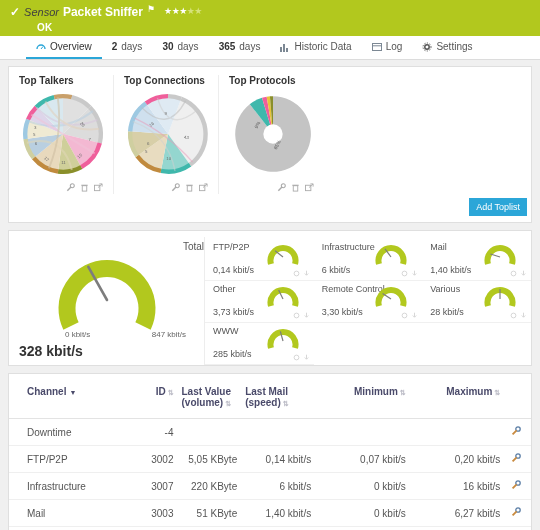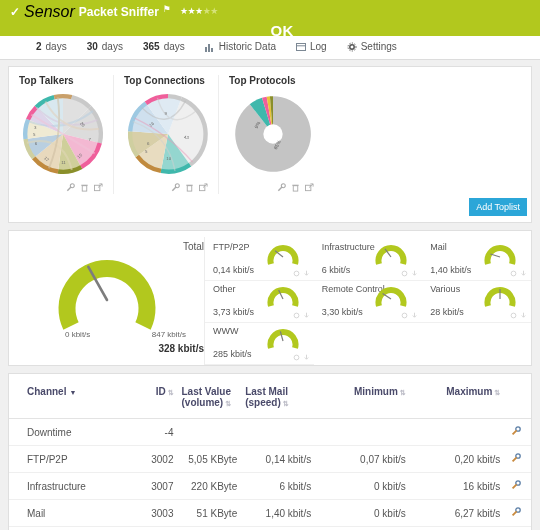--- a/index.html
+++ b/index.html
@@ -14,29 +14,29 @@
 
   
   .header {
     background: #b2c81e;
     height: 36px;
     padding: 3px 0 0 10px;
     position: relative;
   }
   .hdr-line1 { display: flex; align-items: center; gap: 4px; height: 17px; }
   .hdr-check { color: #fff; font-size: 12px; font-weight: bold; line-height: 1; }
-  .hdr-kind { color: #000000; font-style: italic; font-size: 16px; }
+  .hdr-kind { color: #404040; font-style: italic; font-size: 11px; }
   .hdr-title { color: #fff; font-size: 12px; font-weight: bold; }
   .hdr-flag { color: #fff; font-size: 9px; position: relative; top: -3px; }
   .stars { margin-left: 5px; letter-spacing: -0.5px; position: relative; top: -2px; }
   .star { font-size: 9px; color: #fff; }
   .star.off { color: #d6e27a; }
   .hdr-status {
-    color: #fff; font-size: 15px; font-weight: bold;
-    margin-left: 14px; margin-top: 2px; letter-spacing: .3px; text-align: center;
+    color: #fff; font-size: 10px; font-weight: bold;
+    margin-left: 27px; margin-top: 2px; letter-spacing: .3px;
   }
 
   
   .tabbar {
     background: #fff;
     height: 24px;
     display: flex;
     align-items: stretch;
     border-bottom: 1px solid #dcdcdc;
     padding-left: 26px;
@@ -93,23 +93,22 @@
     border-right: 1px solid #ededed;
   }
   .gm-label { font-size: 10px; color: #555; padding: 4px 0 0 10px; text-align: right; }
   .gm-chart { display: flex; justify-content: center; margin-top: -4px; }
   .gm-scale {
     display: flex; justify-content: space-between;
     font-size: 8px; color: #666;
     padding: 0 18px 0 56px; margin-top: -4px;
   }
   .gm-total {
-    font-size: 10px; font-weight: bold; color: #333;
+    font-size: 14px; font-weight: bold; color: #333;
     padding: 4px 0 6px 10px;
-    text-align: right;
   }
   .gauge-grid {
     flex: 1; display: flex; flex-wrap: wrap;
     align-content: flex-start;
     padding-top: 2px;
   }
   .gcell {
     width: 33.33%;
     height: 42px;
     position: relative;
@@ -158,20 +157,29 @@
     <span class="hdr-check">✓</span>
     <span class="hdr-kind">Sensor</span>
     <span class="hdr-title">Packet Sniffer</span>
     <span class="hdr-flag">⚑</span>
     <span class="stars"><span class="star">★</span><span class="star">★</span><span class="star">★</span><span class="star off">★</span><span class="star off">★</span></span>
   </div>
   <div class="hdr-status">OK</div>
 </div>
 
 <div class="tabbar">
+  <div class="tab active">
+    <span class="tico">
+      <svg viewBox="0 0 10 10" width="10" height="10">
+          <path d="M1 7a4 4 0 0 1 8 0" fill="none" stroke="#2ba6d8" stroke-width="1.4"></path>
+          <line x1="5" y1="7" x2="7" y2="4.5" stroke="#2ba6d8" stroke-width="1"></line>
+        </svg>
+    </span>
+    <span>Overview</span>
+  </div>
   <div class="tab">
     <span class="tnum">2</span>
     <span>days</span>
   </div>
   <div class="tab">
     <span class="tnum">30</span>
     <span>days</span>
   </div>
   <div class="tab">
     <span class="tnum">365</span>

